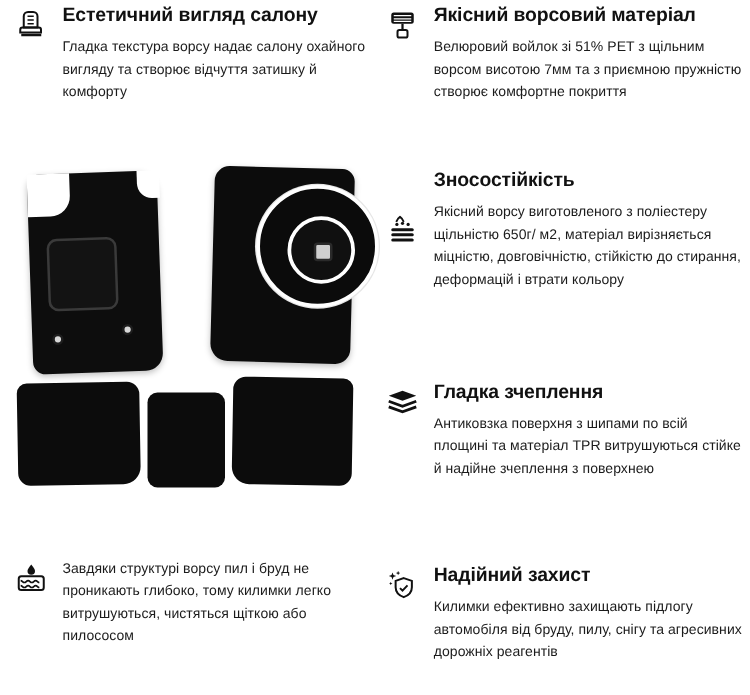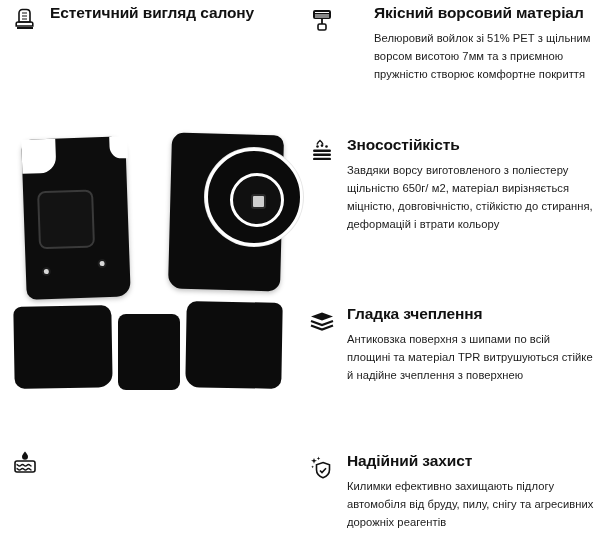--- a/index.html
+++ b/index.html
@@ -47,22 +47,22 @@
   .feature .body {
     font-size: 11.2px;
     line-height: 1.62;
     color: #1b1b1b;
     margin: 0;
     letter-spacing: 0.05px;
   }
 
   
   #f-look   { left: 10px;  top: 4px;   width: 285px; }
-  #f-pile   { left: 307px; top: 4px;   width: 288px; gap: 27px; }
-  #f-wear   { left: 307px; top: 136px; width: 288px; }
+  #f-pile   { left: 307px; top: 4px;   width: 288px; }
+  #f-wear   { left: 307px; top: 136px; width: 288px; align-items: center; }
   #f-grip   { left: 307px; top: 305px; width: 288px; }
   #f-clean  { left: 10px;  top: 446px; width: 285px; }
   #f-protect{ left: 307px; top: 452px; width: 288px; }
 
   
   .photo {
     position: absolute;
     left: 0px;
     top: 118px;
     width: 300px;
@@ -187,20 +187,21 @@
     <div class="icon">
       <svg class="ico-svg" width="28" height="28" viewBox="0 0 28 28">
         <path d="M6 21h16v2H6z" fill="#111"></path>
         <path d="M8 7c0-2 1.5-3.5 3.5-3.5h4C17.5 3.5 19 5 19 7v9H8V7z" fill="none" stroke="#111" stroke-width="1.6"></path>
         <path d="M7 16h13c1 0 1.8.8 1.8 1.8V20H5.2v-2.2C5.2 16.8 6 16 7 16z" fill="none" stroke="#111" stroke-width="1.6"></path>
         <path d="M11 7h5M11 10h5M11 13h5" stroke="#111" stroke-width="1.2"></path>
       </svg>
     </div>
     <div class="txt">
       <div class="title">Естетичний вигляд салону</div>
+      <div class="body">Гладка текстура ворсу надає салону охайного вигляду та створює відчуття затишку й комфорту</div>
     </div>
   </div>
 
   <div class="feature" id="f-pile">
     <div class="icon">
       <svg class="ico-svg" width="28" height="28" viewBox="0 0 28 28">
         <rect x="5" y="4" width="18" height="9" rx="2" fill="#111"></rect>
         <path d="M7 6.5h14M7 9h14M7 11h14" stroke="#fff" stroke-width="1"></path>
         <path d="M14 13v5" stroke="#111" stroke-width="1.8"></path>
         <rect x="10" y="18" width="8" height="6" rx="1.5" fill="none" stroke="#111" stroke-width="1.6"></rect>
@@ -219,21 +220,21 @@
         <circle cx="9.5" cy="8.5" r="1.3" fill="#111"></circle>
         <circle cx="14" cy="7.6" r="1.3" fill="#111"></circle>
         <circle cx="18.5" cy="8.5" r="1.3" fill="#111"></circle>
         <rect x="5" y="11.5" width="18" height="2.4" rx="1.2" fill="#111"></rect>
         <rect x="5" y="15.6" width="18" height="2.4" rx="1.2" fill="#111"></rect>
         <rect x="5" y="19.7" width="18" height="2.4" rx="1.2" fill="#111"></rect>
       </svg>
     </div>
     <div class="txt">
       <div class="title">Зносостійкість</div>
-      <div class="body">Завдяки ворсу виготовленого з поліестеру щільністю 650г/ м2, матеріал вирізняється міцністю, довговічністю, стійкістю до стирання, деформацій і втрати кольору</div>
+      <div class="body">Якісний ворсу виготовленого з поліестеру щільністю 650г/ м2, матеріал вирізняється міцністю, довговічністю, стійкістю до стирання, деформацій і втрати кольору</div>
     </div>
   </div>
 
   <div class="feature" id="f-grip">
     <div class="icon">
       <svg class="ico-svg" width="30" height="28" viewBox="0 0 30 28">
         <path d="M4 9.5l11-4 11 4-11 4-11-4z" fill="#111"></path>
         <path d="M4 14l11 4 11-4" stroke="#111" stroke-width="2.2" fill="none"></path>
         <path d="M4 18.5l11 4 11-4" stroke="#111" stroke-width="2.2" fill="none"></path>
       </svg>
@@ -247,20 +248,21 @@
   <div class="feature" id="f-clean">
     <div class="icon">
       <svg class="ico-svg" width="28" height="28" viewBox="0 0 28 28">
         <path d="M14 3.5c1.8 2.2 3 3.8 3 5.2a3 3 0 0 1-6 0c0-1.4 1.2-3 3-5.2z" fill="#111"></path>
         <rect x="4" y="13" width="20" height="11" rx="2" fill="none" stroke="#111" stroke-width="1.6"></rect>
         <path d="M5.5 16.5c1.5 0 1.5 1.5 3 1.5s1.5-1.5 3-1.5 1.5 1.5 3 1.5 1.5-1.5 3-1.5 1.5 1.5 3 1.5" stroke="#111" stroke-width="1.3" fill="none"></path>
         <path d="M5.5 20.5c1.5 0 1.5 1.5 3 1.5s1.5-1.5 3-1.5 1.5 1.5 3 1.5 1.5-1.5 3-1.5 1.5 1.5 3 1.5" stroke="#111" stroke-width="1.3" fill="none"></path>
       </svg>
     </div>
     <div class="txt">
+      <div class="body">Завдяки структурі ворсу пил і бруд не проникають глибоко, тому килимки легко витрушуються, чистяться щіткою або пилососом</div>
     </div>
   </div>
 
   <div class="feature" id="f-protect">
     <div class="icon">
       <svg class="ico-svg" width="28" height="28" viewBox="0 0 28 28">
         <path d="M15 8.5l6.5 2.2v5c0 4-2.8 6.6-6.5 8-3.7-1.4-6.5-4-6.5-8v-5L15 8.5z" fill="none" stroke="#111" stroke-width="1.6"></path>
         <path d="M12 16.5l2 2 4-4.2" stroke="#111" stroke-width="1.6" fill="none"></path>
         <path d="M6 4l.8 2L9 6.8l-2.2.8L6 9.8l-.8-2.2L3 6.8 5.2 6z" fill="#111"></path>
         <path d="M10.5 2.6l.5 1.3 1.3.5-1.3.5-.5 1.3-.5-1.3-1.3-.5 1.3-.5z" fill="#111"></path>

